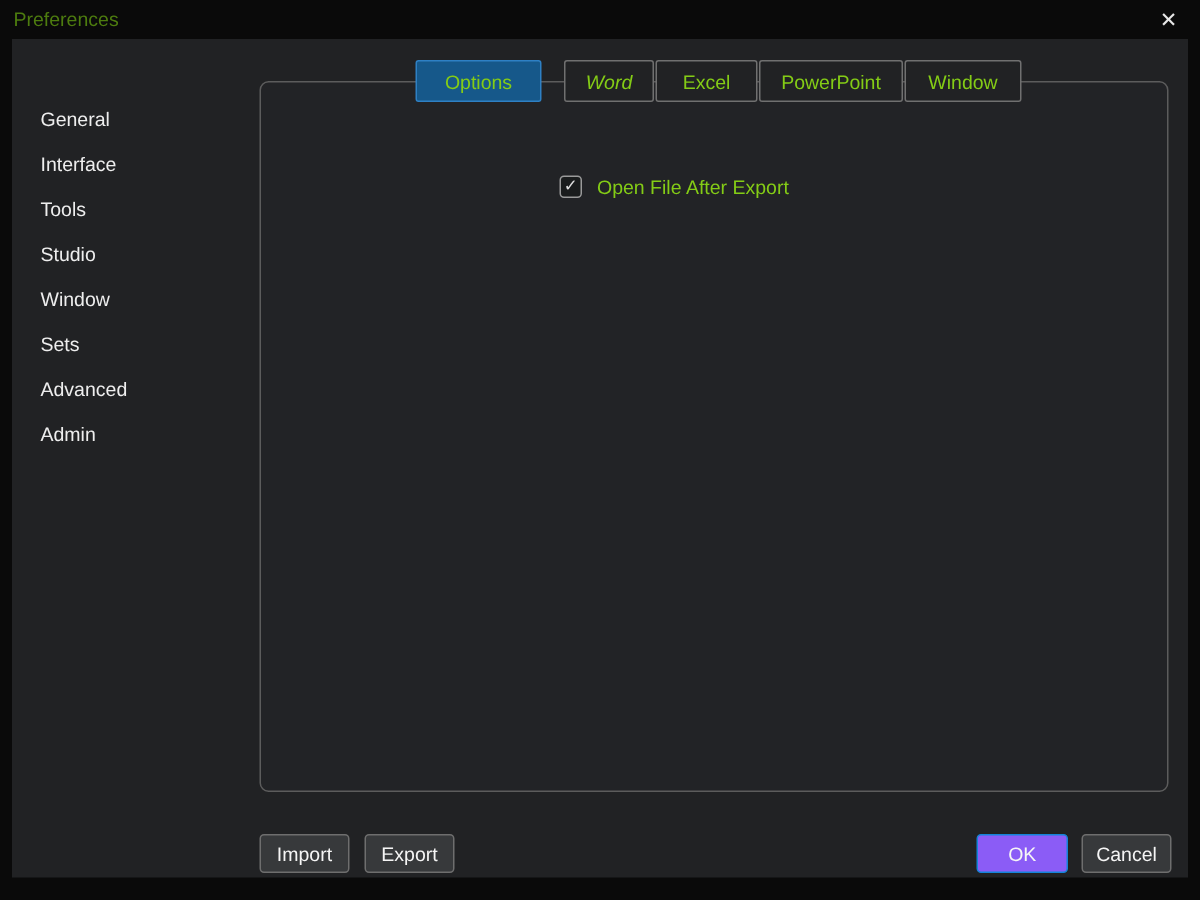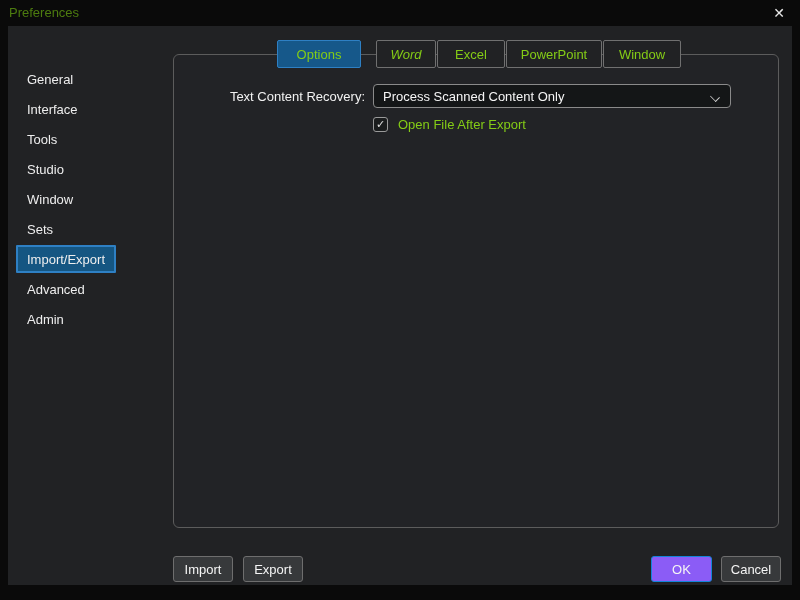--- a/index.html
+++ b/index.html
@@ -98,42 +98,34 @@
 
   <div class="dialog">
 
     <div class="sidebar">
       <div class="side-item">General</div>
       <div class="side-item">Interface</div>
       <div class="side-item">Tools</div>
       <div class="side-item">Studio</div>
       <div class="side-item">Window</div>
       <div class="side-item">Sets</div>
-      <div class="side-item selected">Import/Export</div>
       <div class="side-item">Advanced</div>
       <div class="side-item">Admin</div>
     </div>
 
     <div class="panel"></div>
 
     <div class="tabs">
       <div class="tab active">Options</div>
       <div class="tab">Word</div>
       <div class="tab">Excel</div>
       <div class="tab">PowerPoint</div>
       <div class="tab">Window</div>
     </div>
 
-    <div class="row-recovery">
-      <div class="field-label">Text Content Recovery:</div>
-      <div class="select">
-        <span>Process Scanned Content Only</span>
-        <span class="chevron"></span>
-      </div>
-    </div>
 
     <div class="row-checkbox">
       <div class="checkbox">
         <span>✓</span>
       </div>
       <span class="checkbox-label">Open File After Export</span>
     </div>
 
     <div class="btn btn-import">Import</div>
     <div class="btn btn-export">Export</div>

